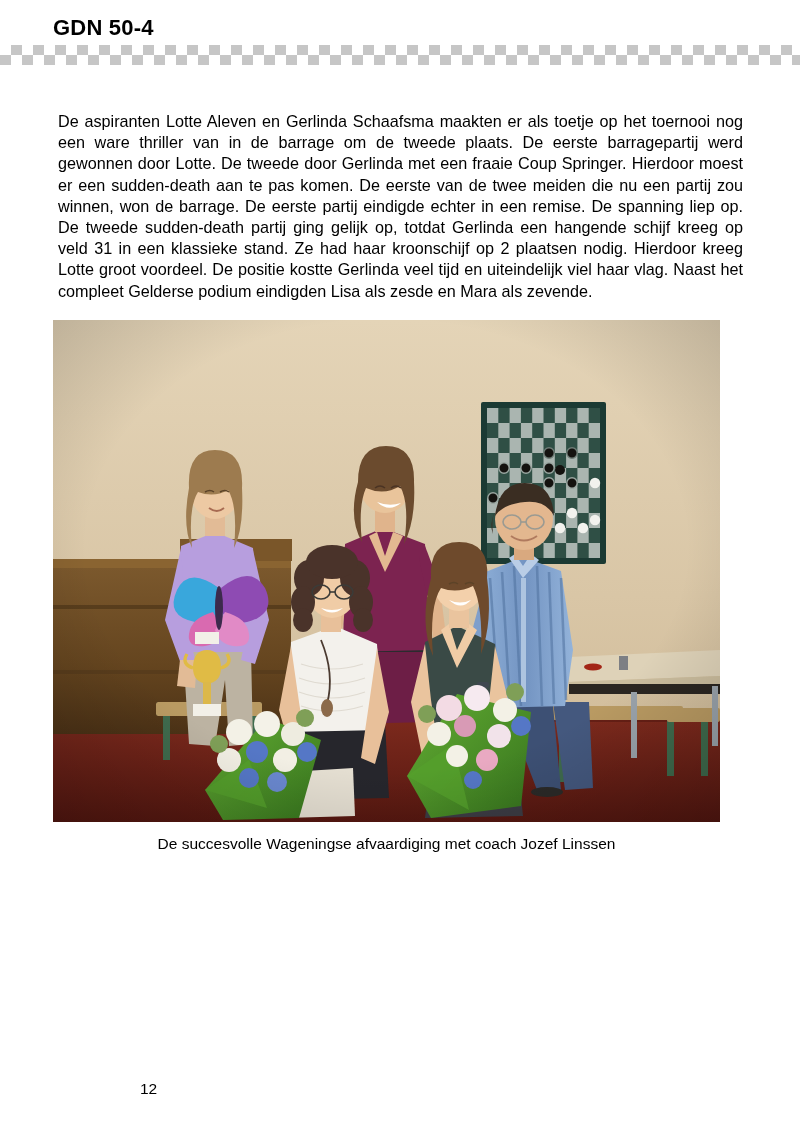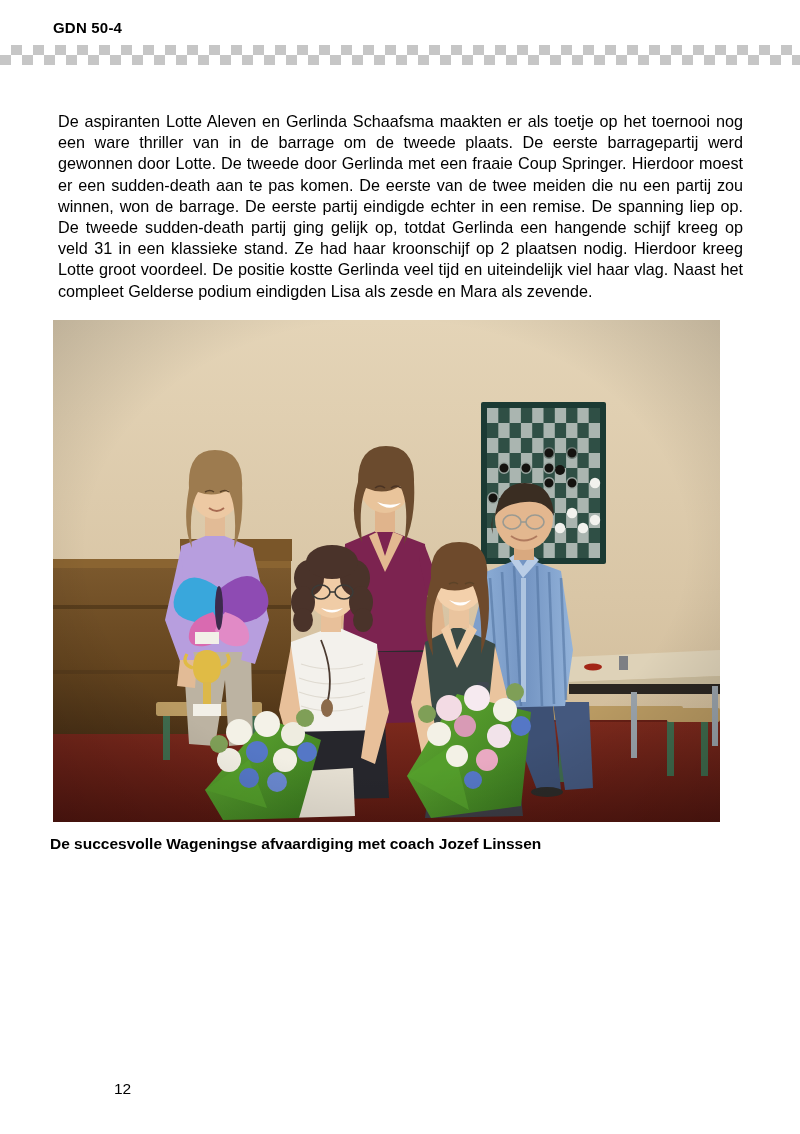--- a/index.html
+++ b/index.html
@@ -21,21 +21,21 @@
     position: absolute;
     left: 0;
     top: 0;
     width: 800px;
     height: 72px;
   }
   .header-title {
     position: absolute;
     left: 53px;
     top: 17px;
-    font-size: 15px;
+    font-size: 22px;
     font-weight: bold;
     letter-spacing: 0.2px;
     line-height: 22px;
   }
   .checker-band {
     position: absolute;
     left: 0;
     top: 45px;
     width: 800px;
     height: 20px;
@@ -83,29 +83,30 @@
   .photo svg {
     display: block;
     width: 100%;
     height: 100%;
   }
   .photo-caption {
     position: absolute;
     left: -3px;
     top: 514px;
     width: 673px;
+    text-align: center;
     font-size: 15.5px;
-    font-weight: bold;
+    font-weight: normal;
     line-height: 20px;
   }
 
   
   .page-number {
     position: absolute;
-    left: 114px;
+    left: 140px;
     top: 1080px;
     font-size: 15.5px;
     line-height: 18px;
   }
 </style>
 </head>
 <body>
 
 <div class="page-header">
   <div class="header-title">GDN 50-4</div>

